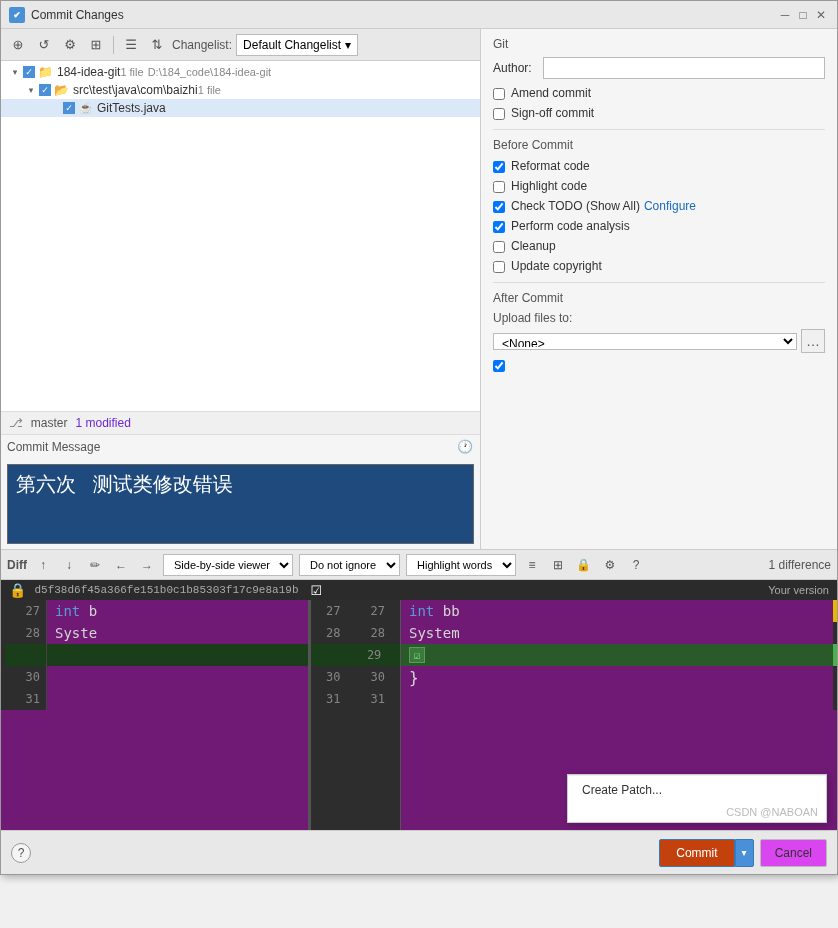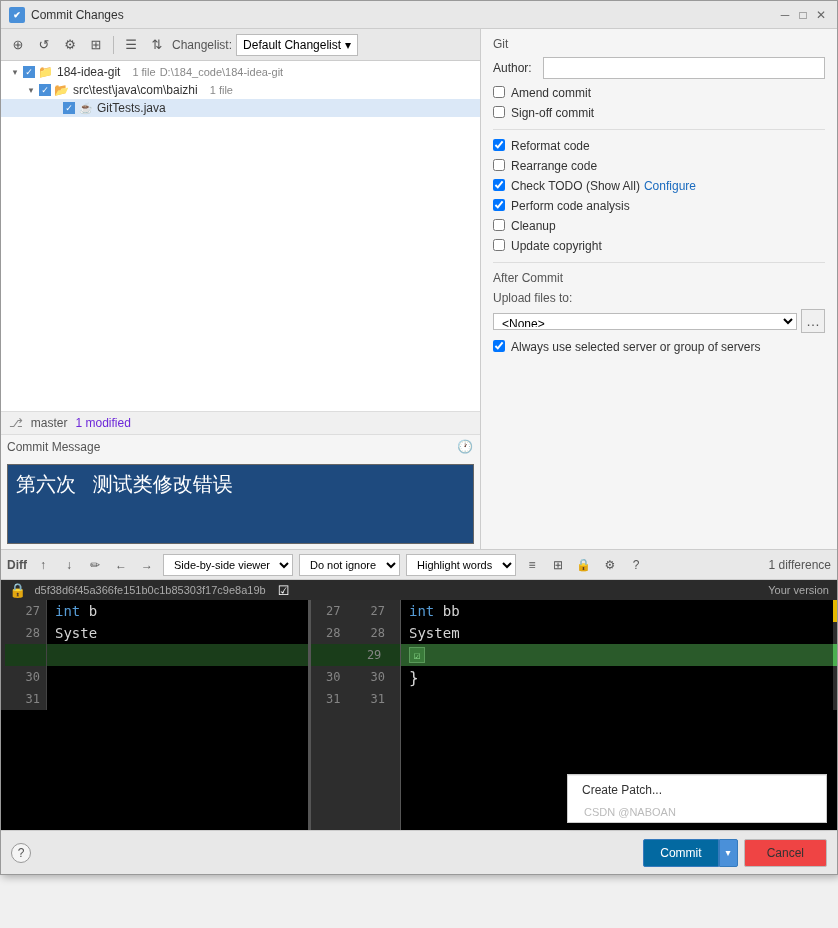--- a/index.html
+++ b/index.html
@@ -170,21 +170,21 @@
       height: 14px;
       margin-right: 4px;
       flex-shrink: 0;
       display: inline-flex;
       align-items: center;
       justify-content: center;
     }
     .folder-icon { color: #dcb559; font-size: 12px; }
     .file-icon { color: #5c9bd6; font-size: 11px; }
     .tree-name { font-size: 12px; color: #333; }
-    .tree-count { font-size: 11px; color: #888; margin-left: 12px; }
+    .tree-count { font-size: 11px; color: #888; margin-left: 0; }
     .tree-path { font-size: 11px; color: #888; margin-left: 4px; }
 
     
     .status-bar {
       background: #f0f0f0;
       border-top: 1px solid #ddd;
       border-bottom: 1px solid #ddd;
       padding: 3px 8px;
       display: flex;
       align-items: center;
@@ -251,21 +251,21 @@
     .form-input {
       flex: 1;
       height: 22px;
       border: 1px solid #bbb;
       background: white;
       padding: 2px 4px;
       font-size: 12px;
     }
     .checkbox-row {
       display: flex;
-      align-items: flex-start;
+      align-items: flex-end;
       margin-bottom: 4px;
       padding: 1px 0;
     }
     .checkbox-row input[type="checkbox"] {
       margin-right: 6px;
       width: 12px;
       height: 12px;
     }
     .checkbox-label {
       font-size: 12px;
@@ -341,45 +341,45 @@
     }
     .action-btns {
       display: flex;
       gap: 6px;
       position: relative;
     }
     .commit-btn-group {
       display: flex;
     }
     .commit-main-btn {
-      background: #0369a1;
+      background: #c2410c;
       color: white;
       border: 1px solid #357abd;
       padding: 5px 16px;
       cursor: pointer;
       font-size: 12px;
       height: 28px;
       border-radius: 2px 0 0 2px;
     }
     .commit-arrow-btn {
       background: #4a90d9;
       color: white;
       border: 1px solid #357abd;
       border-left: 1px solid #357abd;
       padding: 5px 6px;
       cursor: pointer;
       font-size: 10px;
       height: 28px;
       border-radius: 0 2px 2px 0;
     }
     .cancel-btn {
-      background: #ef4444;
+      background: #d946ef;
       color: #333;
       border: 1px solid #bbb;
-      padding: 5px 22px;
+      padding: 5px 14px;
       cursor: pointer;
       font-size: 12px;
       height: 28px;
       border-radius: 2px;
     }
 
     
     .diff-section {
       border-top: 1px solid #ccc;
       background: #f5f5f5;
@@ -428,30 +428,30 @@
     .diff-info-bar {
       background: #2b2b2b;
       padding: 2px 8px;
       display: flex;
       align-items: center;
       justify-content: space-between;
     }
     .diff-hash {
       font-size: 11px;
       color: #aaa;
-      font-family: Liberation Sans, sans-serif;
+      font-family: Liberation Mono, monospace;
     }
     .diff-your-version {
       font-size: 11px;
       color: #aaa;
     }
 
     .diff-content {
       display: flex;
-      background: #000000;
+      background: #701a75;
       height: 230px;
       overflow: hidden;
       position: relative;
     }
     .diff-gutter {
       width: 42px;
       background: #2d2d2d;
       border-right: 1px solid #444;
       flex-shrink: 0;
     }
@@ -515,22 +515,22 @@
       color: #888;
       font-size: 11px;
     }
     .dropdown-divider {
       border: none;
       border-top: 1px solid #eee;
     }
     .csdn-watermark {
       font-size: 11px;
       color: #bbb;
-      text-align: left;
-      padding: 2px 16px 4px;
+      text-align: right;
+      padding: 2px 8px 4px;
     }
   </style>
 </head>
 <body>
 
 <div class="window">
 
   <div class="title-bar">
     <div class="title-bar-left">
       <div class="title-icon">
@@ -618,28 +618,29 @@
         <input type="checkbox" id="amend" style="">
         <label class="checkbox-label" for="amend">Amend commit</label>
       </div>
       <div class="checkbox-row">
         <input type="checkbox" id="signoff" style="">
         <label class="checkbox-label" for="signoff">Sign-off commit</label>
       </div>
 
       <hr class="section-divider">
 
+      <div class="section-title">Before Commit</div>
 
       <div class="checkbox-row">
         <input type="checkbox" id="reformat" checked="" style="">
         <label class="checkbox-label" for="reformat">Reformat code</label>
       </div>
       <div class="checkbox-row">
         <input type="checkbox" id="rearrange" style="">
-        <label class="checkbox-label" for="rearrange">Rearrange code</label>
+        <label class="checkbox-label" for="rearrange">Highlight code</label>
       </div>
       <div class="checkbox-row">
         <input type="checkbox" id="todo" checked="" style="">
         <label class="checkbox-label" for="todo">Check TODO (Show All)</label>
         <a class="configure-link" href="#">Configure</a>
       </div>
       <div class="checkbox-row">
         <input type="checkbox" id="analysis" checked="" style="">
         <label class="checkbox-label" for="analysis">Perform code analysis</label>
       </div>
@@ -657,21 +658,20 @@
       <div class="section-title">After Commit</div>
       <div class="upload-label">Upload files to:</div>
       <div class="upload-row">
         <select class="upload-select">
           <option>&lt;None&gt;</option>
         </select>
         <button class="upload-btn">…</button>
       </div>
       <div class="checkbox-row">
         <input type="checkbox" id="always" checked="" style="">
-        <label class="checkbox-label" for="always">Always use selected server or group of servers</label>
       </div>
     </div>
   </div>
 
   <div class="diff-section">
 
     <div class="diff-header">
       <span class="diff-title">Diff</span>
       <button class="diff-toolbar-btn">↑</button>
       <button class="diff-toolbar-btn">↓</button>

